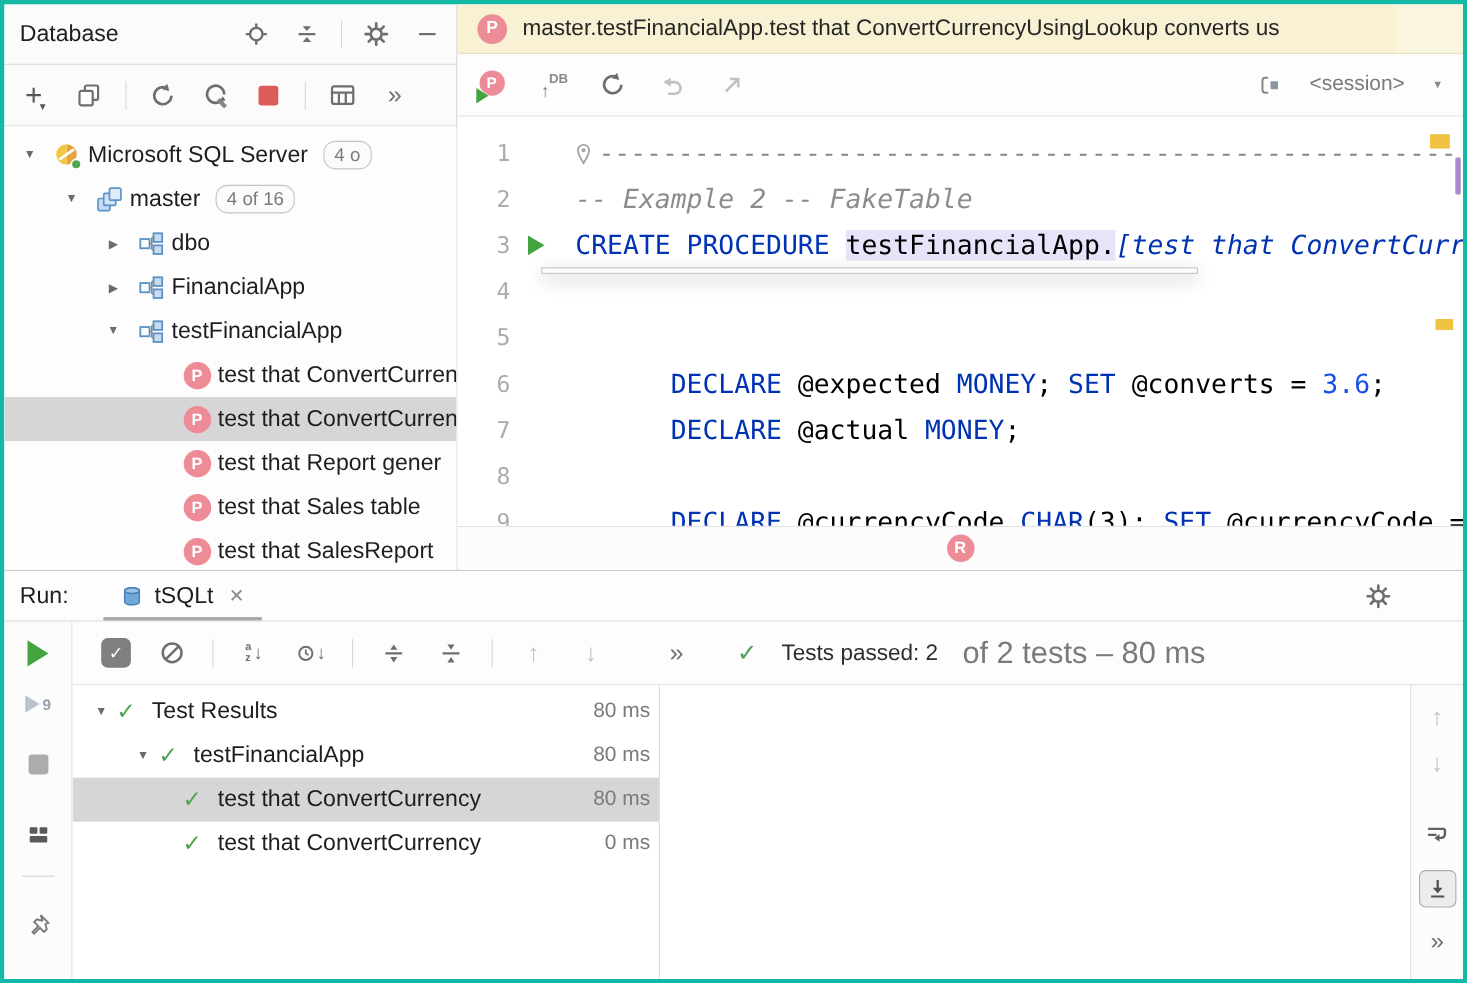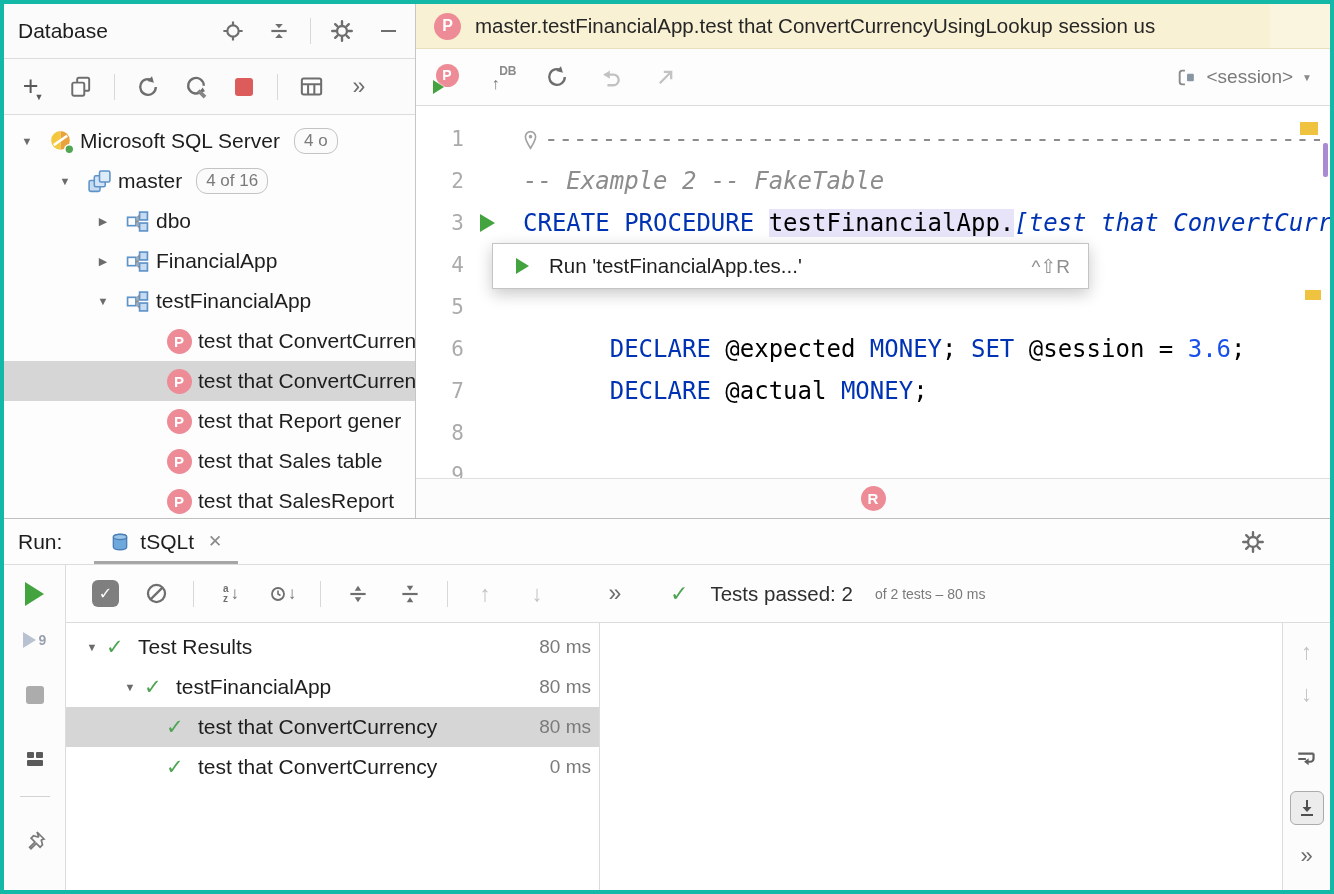--- a/index.html
+++ b/index.html
@@ -34,21 +34,21 @@
   .dicon { width:34px; flex:none; display:flex; justify-content:center; align-items:center; }
   .dlabel { font-size:21px; padding-left:2px; }
   .dbadge { margin-left:14px; flex:none; border:1px solid #C4C4C4; border-radius:11px; padding:2px 9px; font-size:17px; color:#7A7A7A; background:#FBFBFB; }
   .picon { width:25px; height:25px; border-radius:50%; background:#ED8C96; color:#fff; font-weight:700; font-size:15px; display:flex; align-items:center; justify-content:center; flex:none; }
 
   
   .banner { height:45px; flex:none; background:#F8F1D4; border-bottom:1px solid #E8DFBC; display:flex; align-items:center; gap:14px; padding-left:18px; position:relative; white-space:nowrap; overflow:hidden; }
   .banner-text { font-size:20.5px; color:#262626; }
   .banner-light { position:absolute; right:0; top:0; bottom:0; width:60px; background:#FAF5DF; }
   .etools { height:57px; flex:none; border-bottom:1px solid #DCDCDC; display:flex; align-items:center; gap:24px; padding:0 18px; background:#FDFDFD; }
-  .etools .right { margin-left:auto; display:flex; align-items:center; gap:9px; color:#7A7A7A; font-size:19px; }
+  .etools .right { margin-left:auto; display:flex; align-items:center; gap:25px; color:#7A7A7A; font-size:19px; }
   .cfgico { position:relative; width:27px; height:27px; }
   .cfgico .picon { width:23px; height:23px; font-size:14px; }
   .cfgico .ovl { position:absolute; left:-3px; bottom:-3px; width:0; height:0; border-left:11px solid #43A33F; border-top:7px solid transparent; border-bottom:7px solid transparent; filter:drop-shadow(0 0 1px #fff); }
   .dbup { position:relative; width:27px; height:27px; }
   .dbup .db { position:absolute; right:0; top:0; font-size:12px; font-weight:700; color:#8A8A8A; letter-spacing:0; }
   .dbup .ar { position:absolute; left:2px; bottom:-2px; font-size:16px; font-weight:700; color:#7A7A7A; }
 
   .ebody { flex:1; min-height:0; overflow:hidden; padding-top:12px; position:relative; background:#fff; }
   .crow { height:42px; display:flex; align-items:center; font-family:"DejaVu Sans Mono",monospace; font-size:24px; white-space:pre; }
   .lnum { width:48px; flex:none; text-align:right; color:#ABABAB; font-size:21px; }
@@ -97,21 +97,21 @@
 
   .rmain { flex:1; min-width:0; display:flex; flex-direction:column; }
   .rtools { height:58px; flex:none; border-bottom:1px solid #DCDCDC; display:flex; align-items:center; gap:22px; padding-left:26px; background:#FDFDFD; }
   .chkbtn { width:27px; height:27px; border-radius:6px; background:#7F7F7F; color:#fff; font-size:16px; font-weight:700; display:flex; align-items:center; justify-content:center; }
   .azcol { display:flex; flex-direction:column; font-size:10px; line-height:10px; font-weight:700; color:#6E6E6E; }
   .sortwrap { display:flex; align-items:center; gap:2px; }
   .sortarrow { font-size:17px; color:#6E6E6E; }
   .navdis { font-size:22px; color:#C3C3C3; }
   .statchk { font-size:22px; font-weight:700; color:#4DA352; margin-left:18px; }
   .statstrong { font-size:20.5px; color:#2E2E2E; }
-  .statmuted { font-size:14px; color:#7A7A7A; }
+  .statmuted { font-size:28px; color:#7A7A7A; }
 
   .rsplit { flex:1; min-height:0; display:flex; }
   .ttree { width:534px; flex:none; border-right:1px solid #DCDCDC; padding-top:4px; overflow:hidden; background:#fff; }
   .trow { height:40px; display:flex; align-items:center; padding-right:8px; white-space:nowrap; overflow:hidden; }
   .trow.sel { background:#D6D6D6; }
   .tind0{padding-left:12px} .tind1{padding-left:50px} .tind2{padding-left:100px}
   .tarrow { width:28px; flex:none; text-align:center; font-size:11px; color:#6B6B6B; }
   .tcheck { width:32px; flex:none; color:#4DA352; font-weight:700; font-size:21px; }
   .tlabel { font-size:21px; flex:1; min-width:0; overflow:hidden; }
   .ttime { flex:none; color:#7A7A7A; font-size:19px; margin-left:4px; }
@@ -292,21 +292,21 @@
               <span class="picon">P</span>
             </span>
           <span class="dlabel">test that SalesReport</span>
         </div>
       </div>
     </aside>
 
     <section class="edp">
       <div class="banner">
         <span class="picon" style="width:27px;height:27px;font-size:16px">P</span>
-        <span class="banner-text">master.testFinancialApp.test that ConvertCurrencyUsingLookup session us</span>
+        <span class="banner-text">master.testFinancialApp.test that ConvertCurrencyUsingLookup converts us</span>
         <span class="banner-light"></span>
       </div>
 
       <div class="etools">
         <span class="tbtn">
           <span class="cfgico">
               <span class="picon">P</span>
               <span class="ovl"></span>
             </span>
         </span>
@@ -368,45 +368,39 @@
           <span class="ltxt"></span>
         </div>
         <div class="crow">
           <span class="lnum">5</span>
           <span class="lgut"></span>
           <span class="ltxt"></span>
         </div>
         <div class="crow">
           <span class="lnum">6</span>
           <span class="lgut"></span>
-          <span class="ltxt"><span>      </span><span class="kw">DECLARE </span><span>@expected </span><span class="kw">MONEY</span><span>; </span><span class="kw">SET </span><span>@session = </span><span class="num">3.6</span><span>;</span></span>
+          <span class="ltxt"><span>      </span><span class="kw">DECLARE </span><span>@expected </span><span class="kw">MONEY</span><span>; </span><span class="kw">SET </span><span>@converts = </span><span class="num">3.6</span><span>;</span></span>
         </div>
         <div class="crow">
           <span class="lnum">7</span>
           <span class="lgut"></span>
           <span class="ltxt"><span>      </span><span class="kw">DECLARE </span><span>@actual </span><span class="kw">MONEY</span><span>;</span></span>
         </div>
         <div class="crow">
           <span class="lnum">8</span>
           <span class="lgut"></span>
         </div>
         <div class="crow">
           <span class="lnum">9</span>
           <span class="lgut"></span>
+          <span class="ltxt"><span>      </span><span class="kw">DECLARE </span><span>@currencyCode </span><span class="kw">CHAR</span><span>(3); </span><span class="kw">SET </span><span>@currencyCode =</span></span>
         </div>
       </div>
 
       <div class="menu">
-        <div class="menu-item">
-          <span class="mi-icon">
-              <span class="playtri-s"></span>
-            </span>
-          <span class="mi-label">Run 'testFinancialApp.tes...'</span>
-          <span class="mi-shortcut">^⇧R</span>
-        </div>
       </div>
 
       <span class="marker mk-y1"></span>
       <span class="marker mk-p"></span>
       <span class="marker mk-y2"></span>
 
       <div class="ctxbar">
         <span class="ricon">R</span>
       </div>
     </section>

